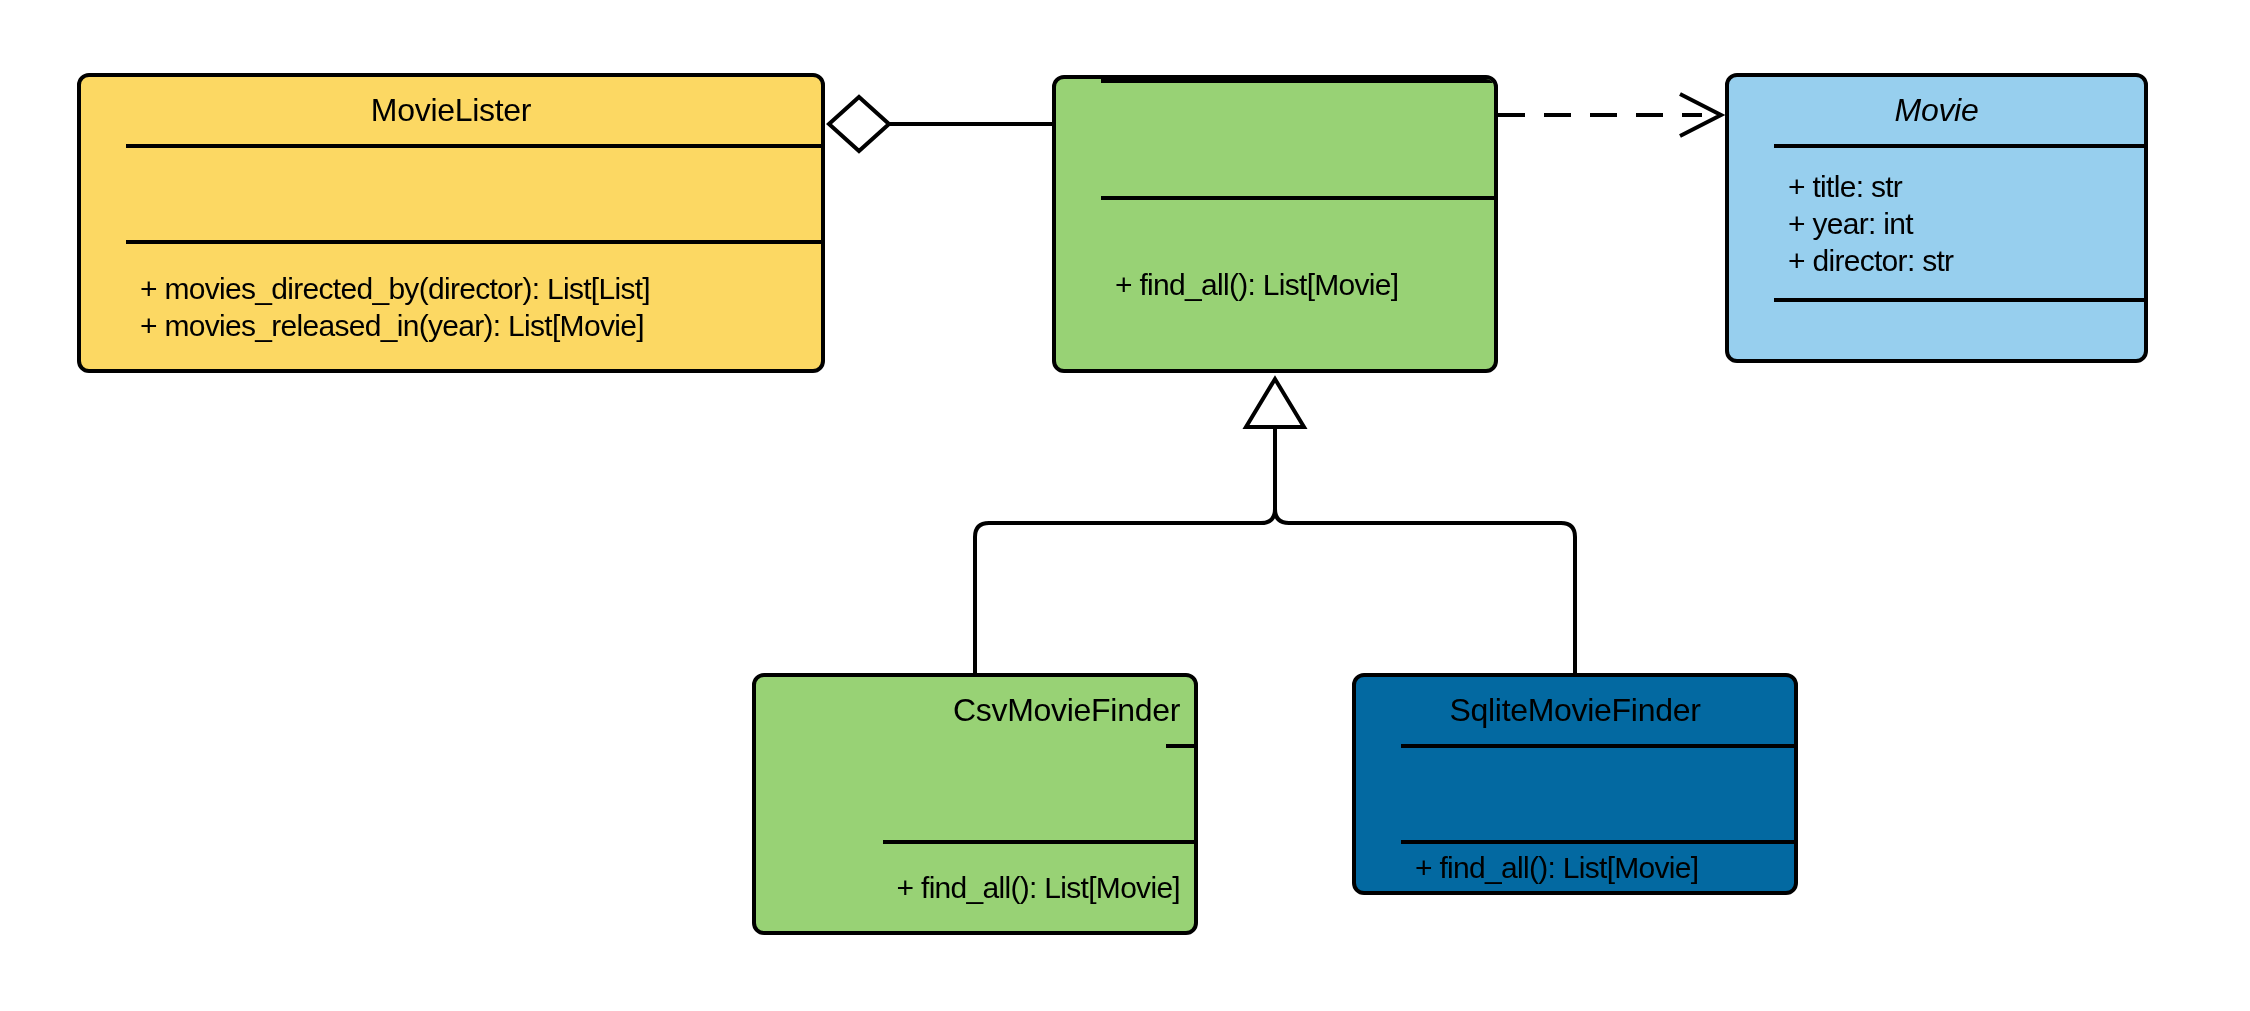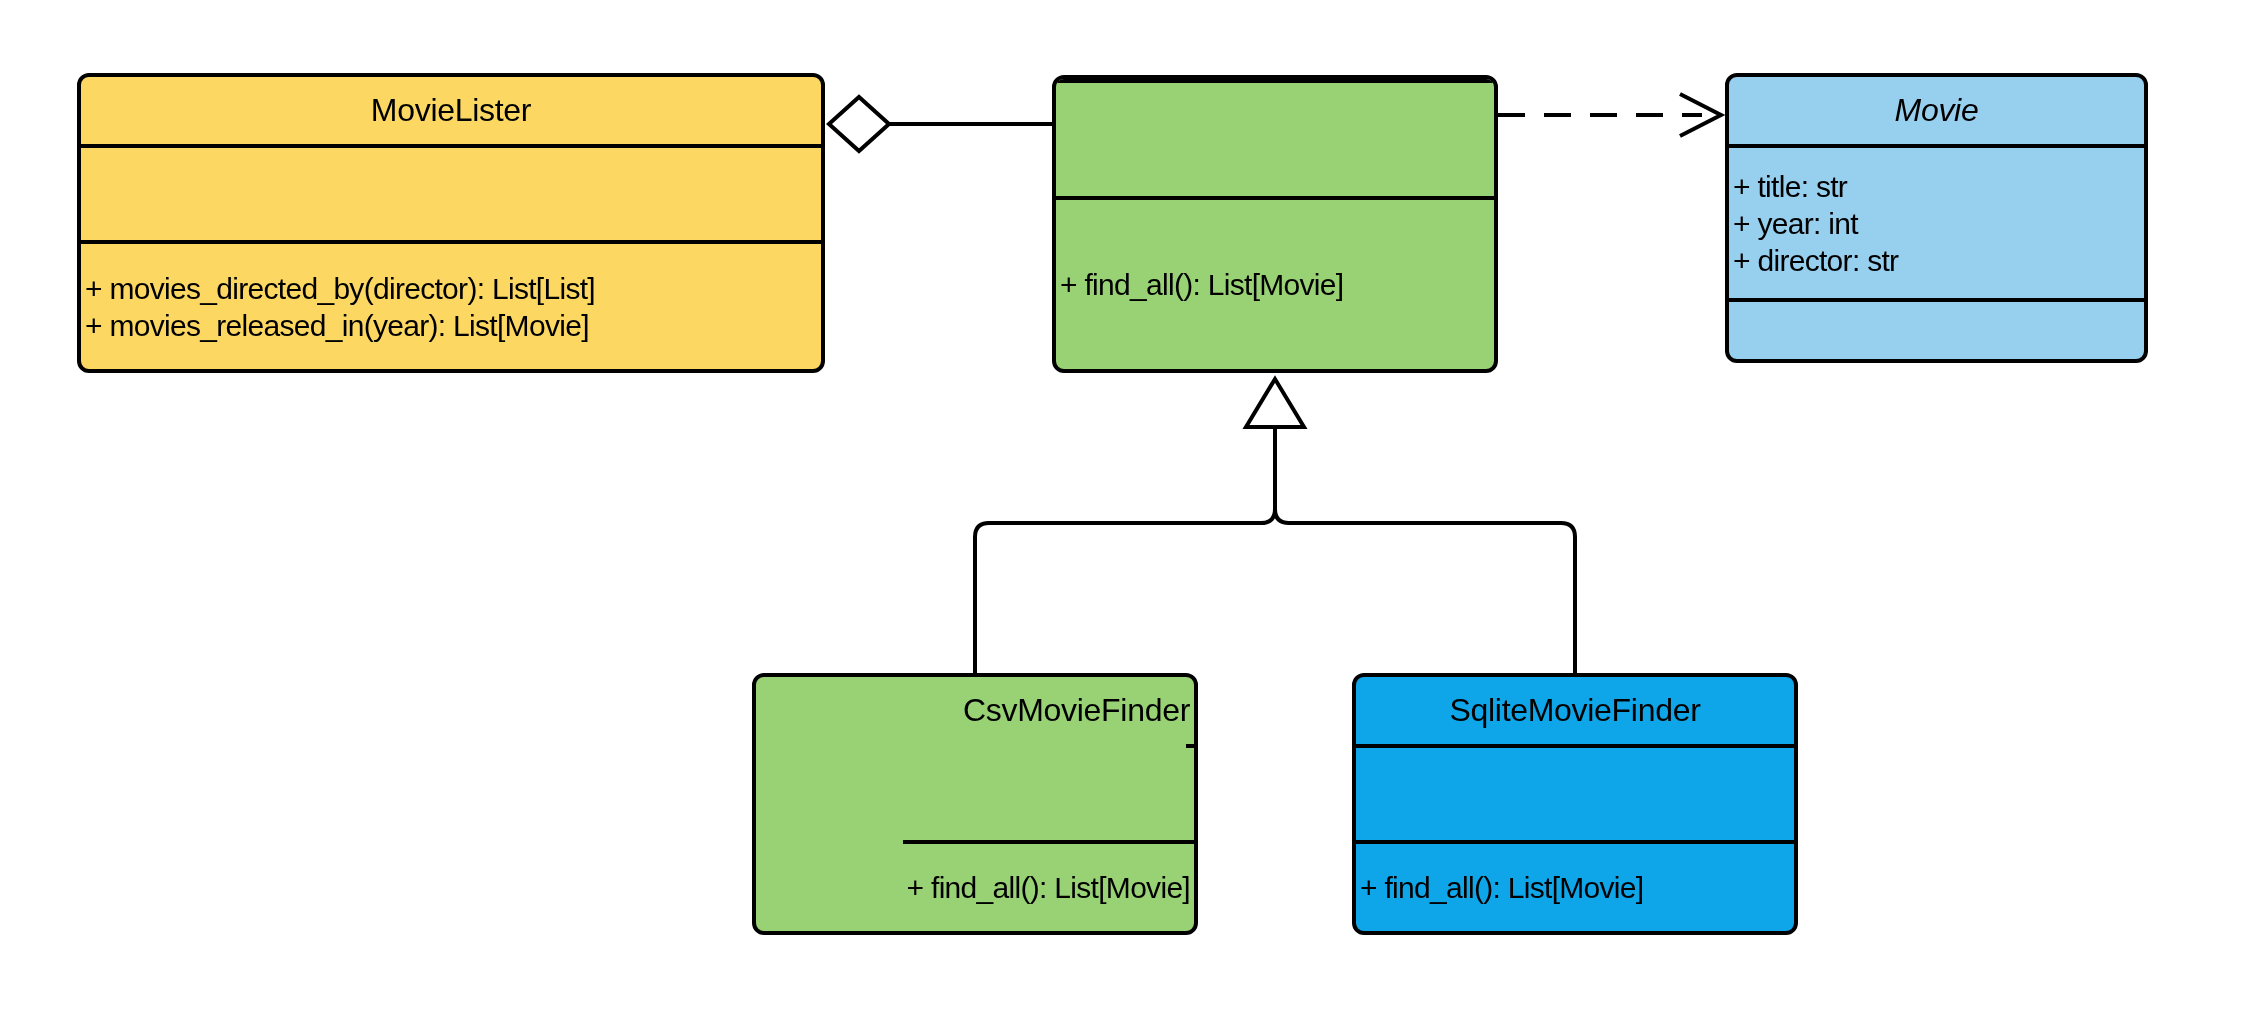--- a/index.html
+++ b/index.html
@@ -24,24 +24,24 @@
     border-radius: 12px;
     display: flex;
     flex-direction: column;
     overflow: hidden;
   }
   .compartment {
     box-sizing: border-box;
     display: flex;
     flex-direction: column;
     justify-content: center;
-    padding: 0 4px;
+    padding: 0 14px;
     flex: 0 0 auto;
   }
-  .compartment.divided { border-top: 4px solid #000000; }
+  .compartment.divided { border-top: 4px solid #000000; margin-left: 45px; }
   .compartment.title-compartment {
     align-items: center;
     font-size: 32px;
     letter-spacing: -0.3px;
   }
   .compartment.fill-rest { flex: 1 1 auto; }
   .member-line {
     font-size: 30px;
     line-height: 37px;
     letter-spacing: -0.7px;
@@ -110,21 +110,21 @@
   <div class="uml-class" style="left: 752px; top: 673px; width: 446px; height: 262px; background-color: rgb(152, 210, 117); align-items: flex-end;">
     <div class="compartment title-compartment" style="height:67px;">
       <span>CsvMovieFinder</span>
     </div>
     <div class="compartment divided" style="height:96px;"></div>
     <div class="compartment divided fill-rest">
       <div class="member-line">+ find_all(): List[Movie]</div>
     </div>
   </div>
 
-  <div class="uml-class" style="left: 1352px; top: 673px; width: 446px; height: 262px; background-color: #0ea5e9;">
+  <div class="uml-class" style="left: 1352px; top: 673px; width: 446px; height: 222px; background-color: #0369a1;">
     <div class="compartment title-compartment" style="height:67px;">
       <span>SqliteMovieFinder</span>
     </div>
     <div class="compartment divided" style="height:96px;"></div>
     <div class="compartment divided fill-rest">
       <div class="member-line">+ find_all(): List[Movie]</div>
     </div>
   </div>
 
 </div>

